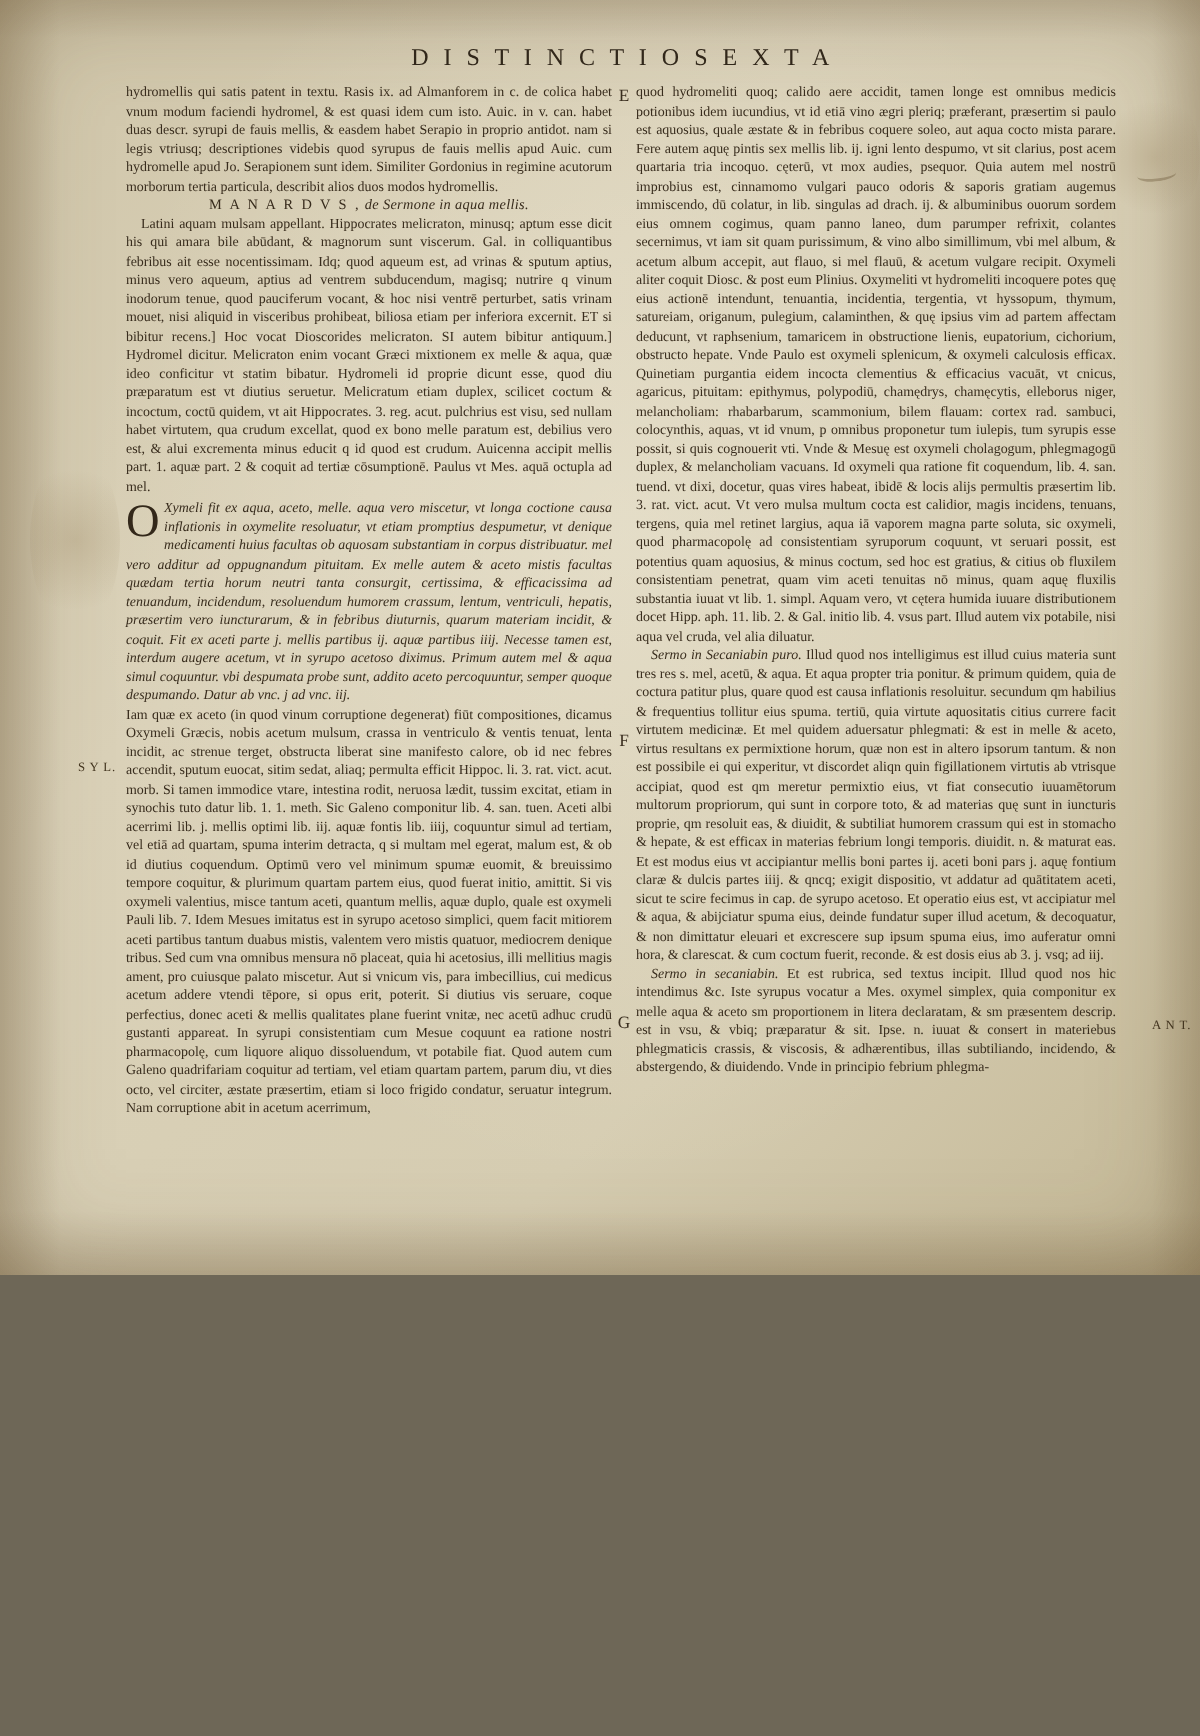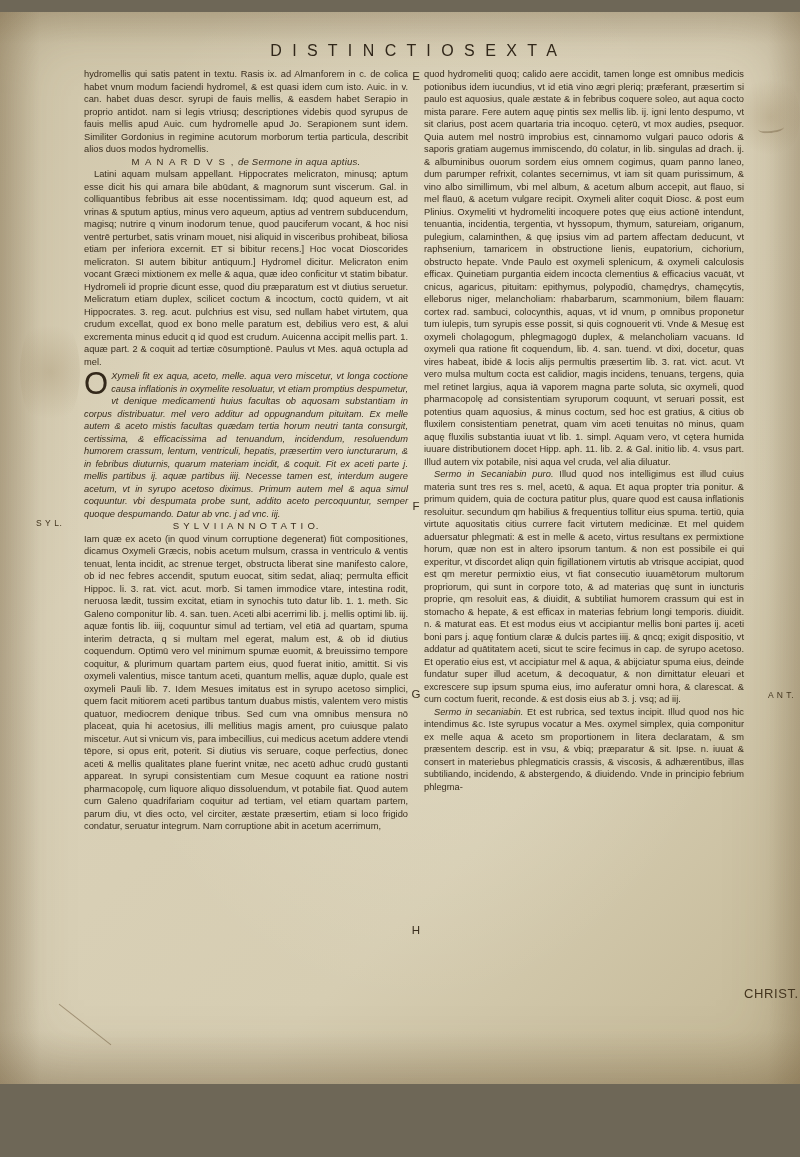--- a/index.html
+++ b/index.html
@@ -1,28 +1,28 @@
 <!DOCTYPE html>
 <html><head>
 <meta charset="utf-8">
 <style>
   html,body { margin:0; padding:0; background:#6e6757; }
   .page {
     position:relative;
-    width:800px; height:1072px;
-    margin:12px auto;
+    width:800px; height:850px;
+    margin:0 auto;
     background:
       radial-gradient(ellipse at 52% 42%, rgba(255,252,240,0.30), rgba(0,0,0,0) 62%),
       linear-gradient(90deg, rgba(110,86,50,0.22), rgba(0,0,0,0) 5%),
       linear-gradient(270deg, rgba(110,86,50,0.16), rgba(0,0,0,0) 4%),
       linear-gradient(180deg, rgba(110,86,50,0.14), rgba(0,0,0,0) 3%),
       linear-gradient(0deg, rgba(110,86,50,0.20), rgba(0,0,0,0) 5%),
       linear-gradient(135deg, #cfc5a9, #dad1b8 35%, #d6cdb2 70%, #c3b795);
     box-shadow: inset 0 0 70px rgba(92,72,40,0.38);
-    font-family:Liberation Sans, sans-serif;
+    font-family:Liberation Serif, serif;
     color:#362b1c;
     overflow:hidden;
   }
   .page-header {
     position:absolute; top:30px; left:85px; width:660px;
     text-align:center; font-size:16px; letter-spacing:3px;
     color:#31271a; white-space:nowrap;
   }
   .col {
     position:absolute; top:56px; width:324px;
@@ -81,36 +81,35 @@
 
 <div class="page">
 
   <div class="page-header">D I S T I N C T I O   S E X T A</div>
 
   <div class="gutter-letter" style="top:58px">E</div>
   <div class="gutter-letter" style="top:488px">F</div>
   <div class="gutter-letter" style="top:676px">G</div>
   <div class="gutter-letter" style="top:912px">H</div>
 
-  <div class="margin-note" style="left:36px; top:506px">S Y L.</div>
+  <div class="margin-note" style="left:52px; top:506px">S Y L.</div>
   <div class="margin-note" style="left:768px; top:678px">A N T.</div>
   <div class="margin-note small" style="left:744px; top:974px">CHRIST.</div>
 
   <div class="col col-left">
     <p>hydromellis qui satis patent in textu. Rasis ix. ad Almanforem in c. de colica habet vnum modum faciendi hydromel, &amp; est quasi idem cum isto. Auic. in v. can. habet duas descr. syrupi de fauis mellis, &amp; easdem habet Serapio in proprio antidot. nam si legis vtriusq; descriptiones videbis quod syrupus de fauis mellis apud Auic. cum hydromelle apud Jo. Serapionem sunt idem. Similiter Gordonius in regimine acutorum morborum tertia particula, describit alios duos modos hydromellis.</p>
 
-    <p class="heading"><span class="caps">M A N A R D V S ,</span><span class="it"> de Sermone in aqua aptius.</span></p>
+    <p class="heading"><span class="caps">M A N A R D V S ,</span><span class="it"> de Sermone in aqua mellis.</span></p>
 
     <p class="indent">Latini aquam mulsam appellant. Hippocrates melicraton, minusq; aptum esse dicit his qui amara bile abūdant, &amp; magnorum sunt viscerum. Gal. in colliquantibus febribus ait esse nocentissimam. Idq; quod aqueum est, ad vrinas &amp; sputum aptius, minus vero aqueum, aptius ad ventrem subducendum, magisq; nutrire q vinum inodorum tenue, quod pauciferum vocant, &amp; hoc nisi ventrē perturbet, satis vrinam mouet, nisi aliquid in visceribus prohibeat, biliosa etiam per inferiora excernit. ET si bibitur recens.] Hoc vocat Dioscorides melicraton. SI autem bibitur antiquum.] Hydromel dicitur. Melicraton enim vocant Græci mixtionem ex melle &amp; aqua, quæ ideo conficitur vt statim bibatur. Hydromeli id proprie dicunt esse, quod diu præparatum est vt diutius seruetur. Melicratum etiam duplex, scilicet coctum &amp; incoctum, coctū quidem, vt ait Hippocrates. 3. reg. acut. pulchrius est visu, sed nullam habet virtutem, qua crudum excellat, quod ex bono melle paratum est, debilius vero est, &amp; alui excrementa minus educit q id quod est crudum. Auicenna accipit mellis part. 1. aquæ part. 2 &amp; coquit ad tertiæ cōsumptionē. Paulus vt Mes. aquā octupla ad mel.</p>
 
     <div class="italicblock">
       <span class="dropcap">O</span><span>Xymeli fit ex aqua, aceto, melle. aqua vero miscetur, vt longa coctione causa inflationis in oxymelite resoluatur, vt etiam promptius despumetur, vt denique medicamenti huius facultas ob aquosam substantiam in corpus distribuatur. mel vero additur ad oppugnandum pituitam. Ex melle autem &amp; aceto mistis facultas quædam tertia horum neutri tanta consurgit, certissima, &amp; efficacissima ad tenuandum, incidendum, resoluendum humorem crassum, lentum, ventriculi, hepatis, præsertim vero iuncturarum, &amp; in febribus diuturnis, quarum materiam incidit, &amp; coquit. Fit ex aceti parte j. mellis partibus ij. aquæ partibus iiij. Necesse tamen est, interdum augere acetum, vt in syrupo acetoso diximus. Primum autem mel &amp; aqua simul coquuntur. vbi despumata probe sunt, addito aceto percoquuntur, semper quoque despumando. Datur ab vnc. j ad vnc. iij.</span>
     </div>
 
-    <p class="heading">S Y L V I I   A N N O T A T I O.</p>
 
     <p>Iam quæ ex aceto (in quod vinum corruptione degenerat) fiūt compositiones, dicamus Oxymeli Græcis, nobis acetum mulsum, crassa in ventriculo &amp; ventis tenuat, lenta incidit, ac strenue terget, obstructa liberat sine manifesto calore, ob id nec febres accendit, sputum euocat, sitim sedat, aliaq; permulta efficit Hippoc. li. 3. rat. vict. acut. morb. Si tamen immodice vtare, intestina rodit, neruosa lædit, tussim excitat, etiam in synochis tuto datur lib. 1. 1. meth. Sic Galeno componitur lib. 4. san. tuen. Aceti albi acerrimi lib. j. mellis optimi lib. iij. aquæ fontis lib. iiij, coquuntur simul ad tertiam, vel etiā ad quartam, spuma interim detracta, q si multam mel egerat, malum est, &amp; ob id diutius coquendum. Optimū vero vel minimum spumæ euomit, &amp; breuissimo tempore coquitur, &amp; plurimum quartam partem eius, quod fuerat initio, amittit. Si vis oxymeli valentius, misce tantum aceti, quantum mellis, aquæ duplo, quale est oxymeli Pauli lib. 7. Idem Mesues imitatus est in syrupo acetoso simplici, quem facit mitiorem aceti partibus tantum duabus mistis, valentem vero mistis quatuor, mediocrem denique tribus. Sed cum vna omnibus mensura nō placeat, quia hi acetosius, illi mellitius magis ament, pro cuiusque palato miscetur. Aut si vnicum vis, para imbecillius, cui medicus acetum addere vtendi tēpore, si opus erit, poterit. Si diutius vis seruare, coque perfectius, donec aceti &amp; mellis qualitates plane fuerint vnitæ, nec acetū adhuc crudū gustanti appareat. In syrupi consistentiam cum Mesue coquunt ea ratione nostri pharmacopolę, cum liquore aliquo dissoluendum, vt potabile fiat. Quod autem cum Galeno quadrifariam coquitur ad tertiam, vel etiam quartam partem, parum diu, vt dies octo, vel circiter, æstate præsertim, etiam si loco frigido condatur, seruatur integrum. Nam corruptione abit in acetum acerrimum,</p>
   </div>
 
   <div class="col col-right">
     <p>quod hydromeliti quoq; calido aere accidit, tamen longe est omnibus medicis potionibus idem iucundius, vt id etiā vino ægri pleriq; præferant, præsertim si paulo est aquosius, quale æstate &amp; in febribus coquere soleo, aut aqua cocto mista parare. Fere autem aquę pintis sex mellis lib. ij. igni lento despumo, vt sit clarius, post acem quartaria tria incoquo. cęterū, vt mox audies, psequor. Quia autem mel nostrū improbius est, cinnamomo vulgari pauco odoris &amp; saporis gratiam augemus immiscendo, dū colatur, in lib. singulas ad drach. ij. &amp; albuminibus ouorum sordem eius omnem cogimus, quam panno laneo, dum parumper refrixit, colantes secernimus, vt iam sit quam purissimum, &amp; vino albo simillimum, vbi mel album, &amp; acetum album accepit, aut flauo, si mel flauū, &amp; acetum vulgare recipit. Oxymeli aliter coquit Diosc. &amp; post eum Plinius. Oxymeliti vt hydromeliti incoquere potes quę eius actionē intendunt, tenuantia, incidentia, tergentia, vt hyssopum, thymum, satureiam, origanum, pulegium, calaminthen, &amp; quę ipsius vim ad partem affectam deducunt, vt raphsenium, tamaricem in obstructione lienis, eupatorium, cichorium, obstructo hepate. Vnde Paulo est oxymeli splenicum, &amp; oxymeli calculosis efficax. Quinetiam purgantia eidem incocta clementius &amp; efficacius vacuāt, vt cnicus, agaricus, pituitam: epithymus, polypodiū, chamędrys, chamęcytis, elleborus niger, melancholiam: rhabarbarum, scammonium, bilem flauam: cortex rad. sambuci, colocynthis, aquas, vt id vnum, p omnibus proponetur tum iulepis, tum syrupis esse possit, si quis cognouerit vti. Vnde &amp; Mesuę est oxymeli cholagogum, phlegmagogū duplex, &amp; melancholiam vacuans. Id oxymeli qua ratione fit coquendum, lib. 4. san. tuend. vt dixi, docetur, quas vires habeat, ibidē &amp; locis alijs permultis præsertim lib. 3. rat. vict. acut. Vt vero mulsa multum cocta est calidior, magis incidens, tenuans, tergens, quia mel retinet largius, aqua iā vaporem magna parte soluta, sic oxymeli, quod pharmacopolę ad consistentiam syruporum coquunt, vt seruari possit, est potentius quam aquosius, &amp; minus coctum, sed hoc est gratius, &amp; citius ob fluxilem consistentiam penetrat, quam vim aceti tenuitas nō minus, quam aquę fluxilis substantia iuuat vt lib. 1. simpl. Aquam vero, vt cętera humida iuuare distributionem docet Hipp. aph. 11. lib. 2. &amp; Gal. initio lib. 4. vsus part. Illud autem vix potabile, nisi aqua vel cruda, vel alia diluatur.</p>
 
     <p class="indent"><span class="lead">Sermo in Secaniabin puro.</span><span> Illud quod nos intelligimus est illud cuius materia sunt tres res s. mel, acetū, &amp; aqua. Et aqua propter tria ponitur. &amp; primum quidem, quia de coctura patitur plus, quare quod est causa inflationis resoluitur. secundum qm habilius &amp; frequentius tollitur eius spuma. tertiū, quia virtute aquositatis citius currere facit virtutem medicinæ. Et mel quidem aduersatur phlegmati: &amp; est in melle &amp; aceto, virtus resultans ex permixtione horum, quæ non est in altero ipsorum tantum. &amp; non est possibile ei qui experitur, vt discordet aliqn quin figillationem virtutis ab vtrisque accipiat, quod est qm meretur permixtio eius, vt fiat consecutio iuuamētorum multorum propriorum, qui sunt in corpore toto, &amp; ad materias quę sunt in iuncturis proprie, qm resoluit eas, &amp; diuidit, &amp; subtiliat humorem crassum qui est in stomacho &amp; hepate, &amp; est efficax in materias febrium longi temporis. diuidit. n. &amp; maturat eas. Et est modus eius vt accipiantur mellis boni partes ij. aceti boni pars j. aquę fontium claræ &amp; dulcis partes iiij. &amp; qncq; exigit dispositio, vt addatur ad quātitatem aceti, sicut te scire fecimus in cap. de syrupo acetoso. Et operatio eius est, vt accipiatur mel &amp; aqua, &amp; abijciatur spuma eius, deinde fundatur super illud acetum, &amp; decoquatur, &amp; non dimittatur eleuari et excrescere sup ipsum spuma eius, imo auferatur omni hora, &amp; clarescat. &amp; cum coctum fuerit, reconde. &amp; est dosis eius ab 3. j. vsq; ad iij.</span></p>
 
     <p class="indent"><span class="lead">Sermo in secaniabin.</span><span> Et est rubrica, sed textus incipit. Illud quod nos hic intendimus &amp;c. Iste syrupus vocatur a Mes. oxymel simplex, quia componitur ex melle aqua &amp; aceto sm proportionem in litera declaratam, &amp; sm præsentem descrip. est in vsu, &amp; vbiq; præparatur &amp; sit. Ipse. n. iuuat &amp; consert in materiebus phlegmaticis crassis, &amp; viscosis, &amp; adhærentibus, illas subtiliando, incidendo, &amp; abstergendo, &amp; diuidendo. Vnde in principio febrium phlegma-</span></p>

